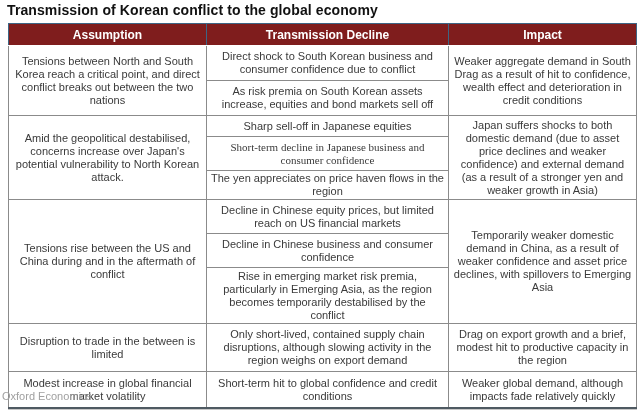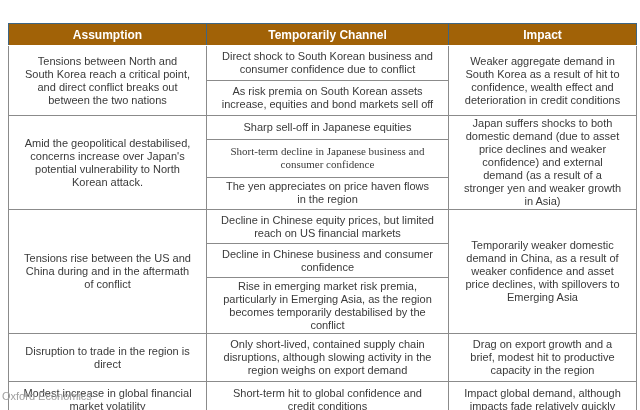--- a/index.html
+++ b/index.html
@@ -31,37 +31,37 @@
     left: 8px;
     top: 23px;
     width: 628px;
     border-collapse: collapse;
     table-layout: fixed;
     border: 1px solid #5f6a72;
     border-bottom: 2px solid #4f5a62;
     box-shadow: 0 1px 0 #c8c8c8;
   }
   table.tx th {
-    background: #a16207;
+    background: #7f1d1d;
     color: #ffffff;
     font-size: 12px;
     font-weight: bold;
     height: 21px;
     border: 1px solid #3d6584;
     border-bottom: 1px solid #ffffff;
     padding: 0 7px;
   }
   table.tx td {
     border: 1px solid #8b8b8b;
     font-size: 11px;
     line-height: 13px;
     color: #3a3a3a;
     text-align: center;
     vertical-align: middle;
-    padding: 1px 14px;
+    padding: 1px 4px;
     background: #ffffff;
   }
   table.tx tr.sub td {
     border-top: 1px dashed #aeaeae;
     margin-top: 20px;
   }
   .h-r1a { height: 32px; }
   .h-r1b { height: 32px; }
   .h-r2a { height: 18px; margin-left: 36px; }
   .h-r2b { height: 31px; font-family: Liberation Serif, serif; }
@@ -77,40 +77,41 @@
     top: 390px;
     font-size: 11px;
     color: #a0a0a0;
   }
 </style>
 </head>
 <body>
 
 <div class="page">
 
+  <div class="title">Transmission of Korean conflict to the global economy</div>
 
   <table class="tx">
     <colgroup>
       <col style="width:198px">
       <col style="width:242px">
       <col style="width:188px">
     </colgroup>
     <thead>
       <tr>
         <th>Assumption</th>
-        <th>Temporarily Channel</th>
+        <th>Transmission Decline</th>
         <th>Impact</th>
       </tr>
     </thead>
     <tbody>
 
       <tr>
         <td class="h-r1a" rowspan="2">Tensions between North and South Korea reach a critical point, and direct conflict breaks out between the two nations</td>
         <td class="h-r1a">Direct shock to South Korean business and consumer confidence due to conflict</td>
-        <td class="h-r1a" rowspan="2">Weaker aggregate demand in South Korea as a result of hit to confidence, wealth effect and deterioration in credit conditions</td>
+        <td class="h-r1a" rowspan="2">Weaker aggregate demand in South Drag as a result of hit to confidence, wealth effect and deterioration in credit conditions</td>
       </tr>
       <tr class="sub">
         <td class="h-r1b">As risk premia on South Korean assets increase, equities and bond markets sell off</td>
       </tr>
 
       <tr>
         <td class="h-r2a" rowspan="3">Amid the geopolitical destabilised, concerns increase over Japan's potential vulnerability to North Korean attack.</td>
         <td class="h-r2a">Sharp sell-off in Japanese equities</td>
         <td class="h-r2a" rowspan="3">Japan suffers shocks to both domestic demand (due to asset price declines and weaker confidence) and external demand (as a result of a stronger yen and weaker growth in Asia)</td>
       </tr>
@@ -127,28 +128,28 @@
         <td class="h-r3a" rowspan="3">Temporarily weaker domestic demand in China, as a result of weaker confidence and asset price declines, with spillovers to Emerging Asia</td>
       </tr>
       <tr class="sub">
         <td class="h-r3b">Decline in Chinese business and consumer confidence</td>
       </tr>
       <tr class="sub">
         <td class="h-r3c">Rise in emerging market risk premia, particularly in Emerging Asia, as the region becomes temporarily destabilised by the conflict</td>
       </tr>
 
       <tr>
-        <td class="h-r4">Disruption to trade in the region is direct</td>
+        <td class="h-r4">Disruption to trade in the between is limited</td>
         <td class="h-r4">Only short-lived, contained supply chain disruptions, although slowing activity in the region weighs on export demand</td>
         <td class="h-r4">Drag on export growth and a brief, modest hit to productive capacity in the region</td>
       </tr>
 
       <tr>
         <td class="h-r5">Modest increase in global financial market volatility</td>
         <td class="h-r5">Short-term hit to global confidence and credit conditions</td>
-        <td class="h-r5">Impact global demand, although impacts fade relatively quickly</td>
+        <td class="h-r5">Weaker global demand, although impacts fade relatively quickly</td>
       </tr>
     </tbody>
   </table>
 
   <div class="footer">Oxford Economics</div>
 
 </div>
 
 </body></html>

